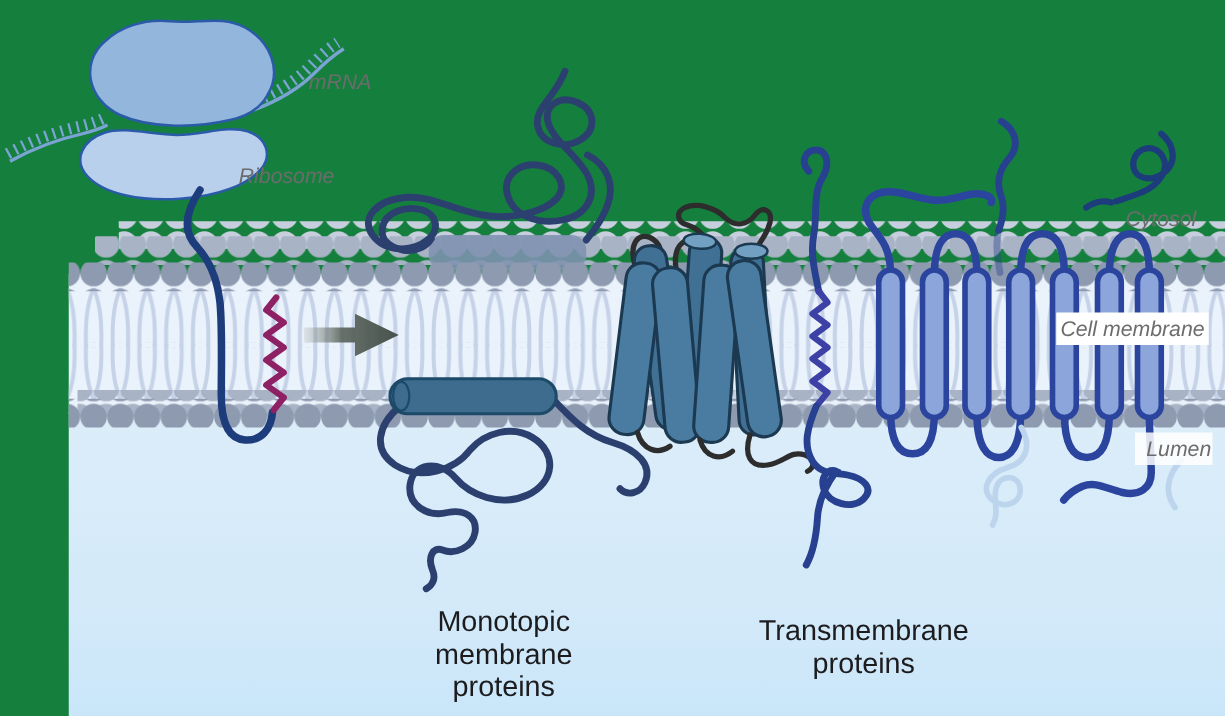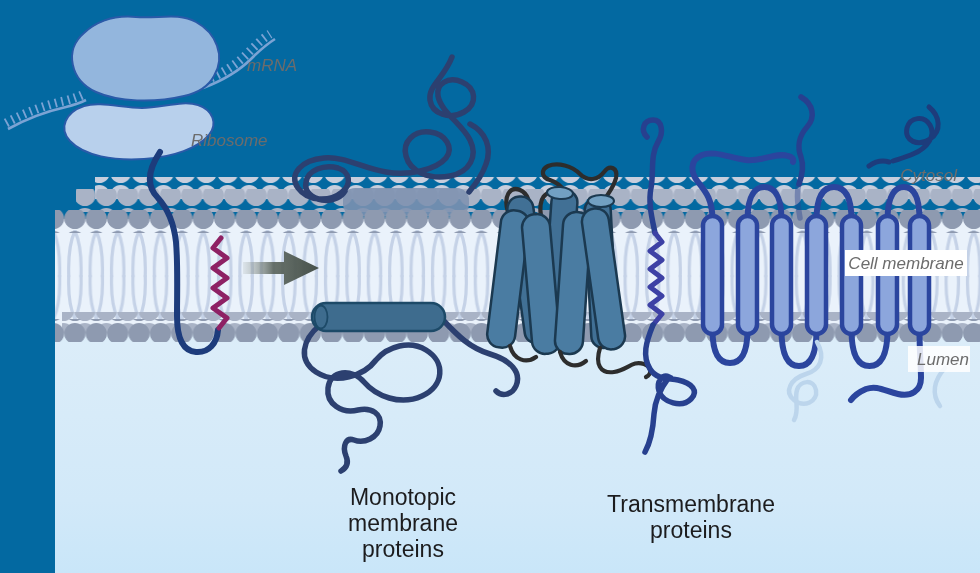--- a/index.html
+++ b/index.html
@@ -1,16 +1,16 @@
 <!DOCTYPE html>
 <html><head>
 <meta charset="utf-8">
 <style>
   html,body{margin:0;padding:0;background:#ffffff;}
-  .stage{position:relative;width:980px;height:573px;background:#0369a1;overflow:hidden;
+  .stage{position:relative;width:980px;height:573px;background:#15803d;overflow:hidden;
          font-family:"Liberation Sans", sans-serif;}
   svg{display:block}
   text{font-family:"Liberation Sans", sans-serif;}
   .side-label{font-style:italic;font-size:17px;fill:#6c6c6c;}
   .caption{font-size:23px;fill:#1c1c1e;}
 </style>
 </head>
 <body>
 
 <div class="stage">

